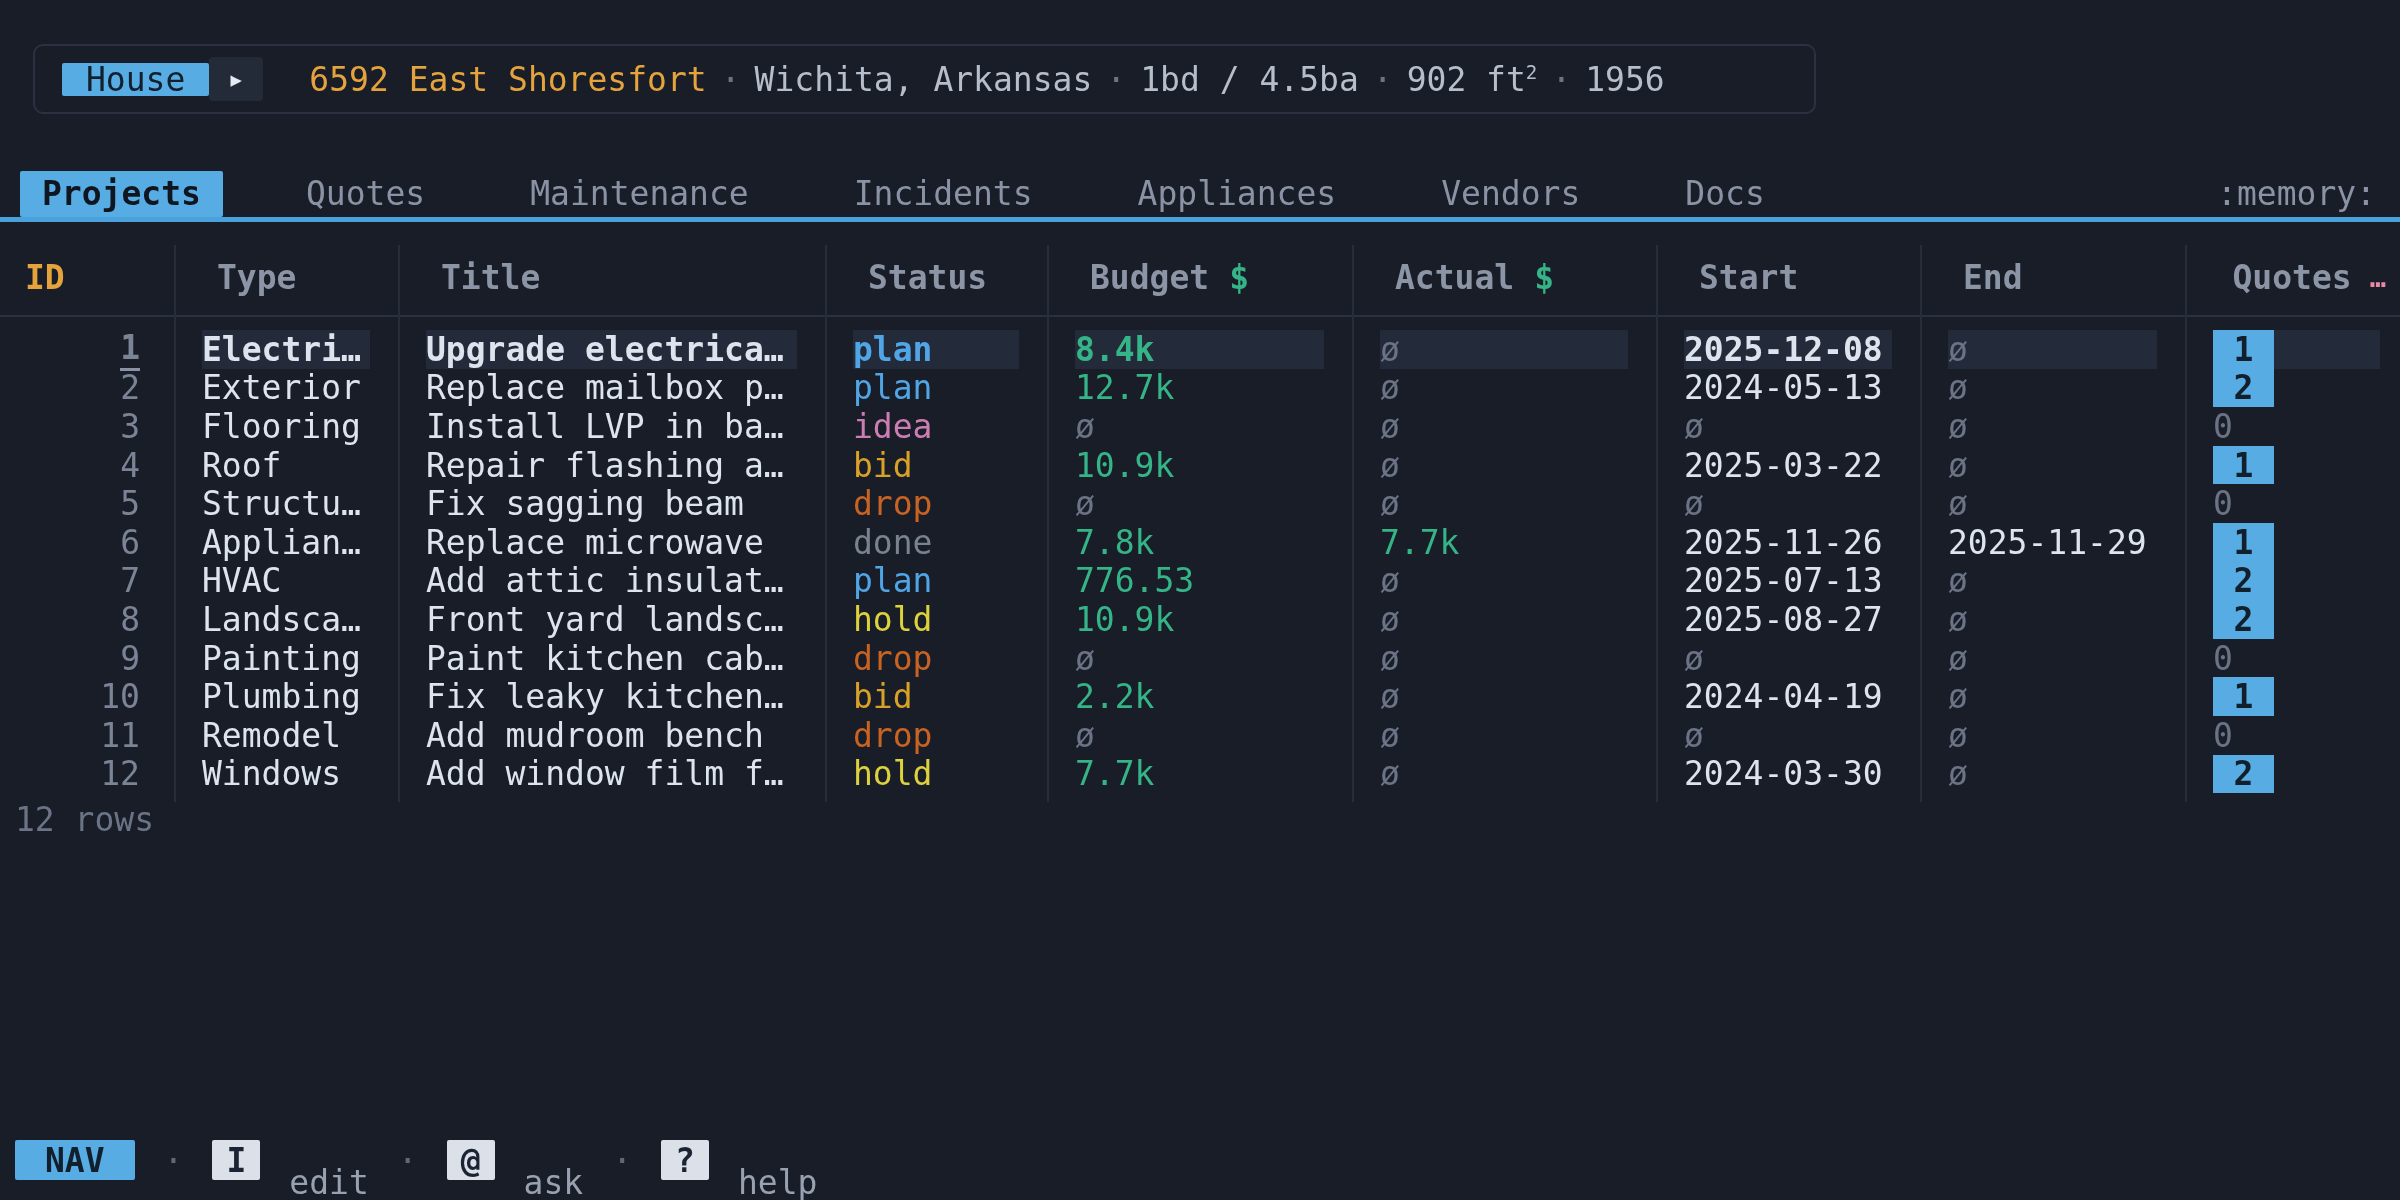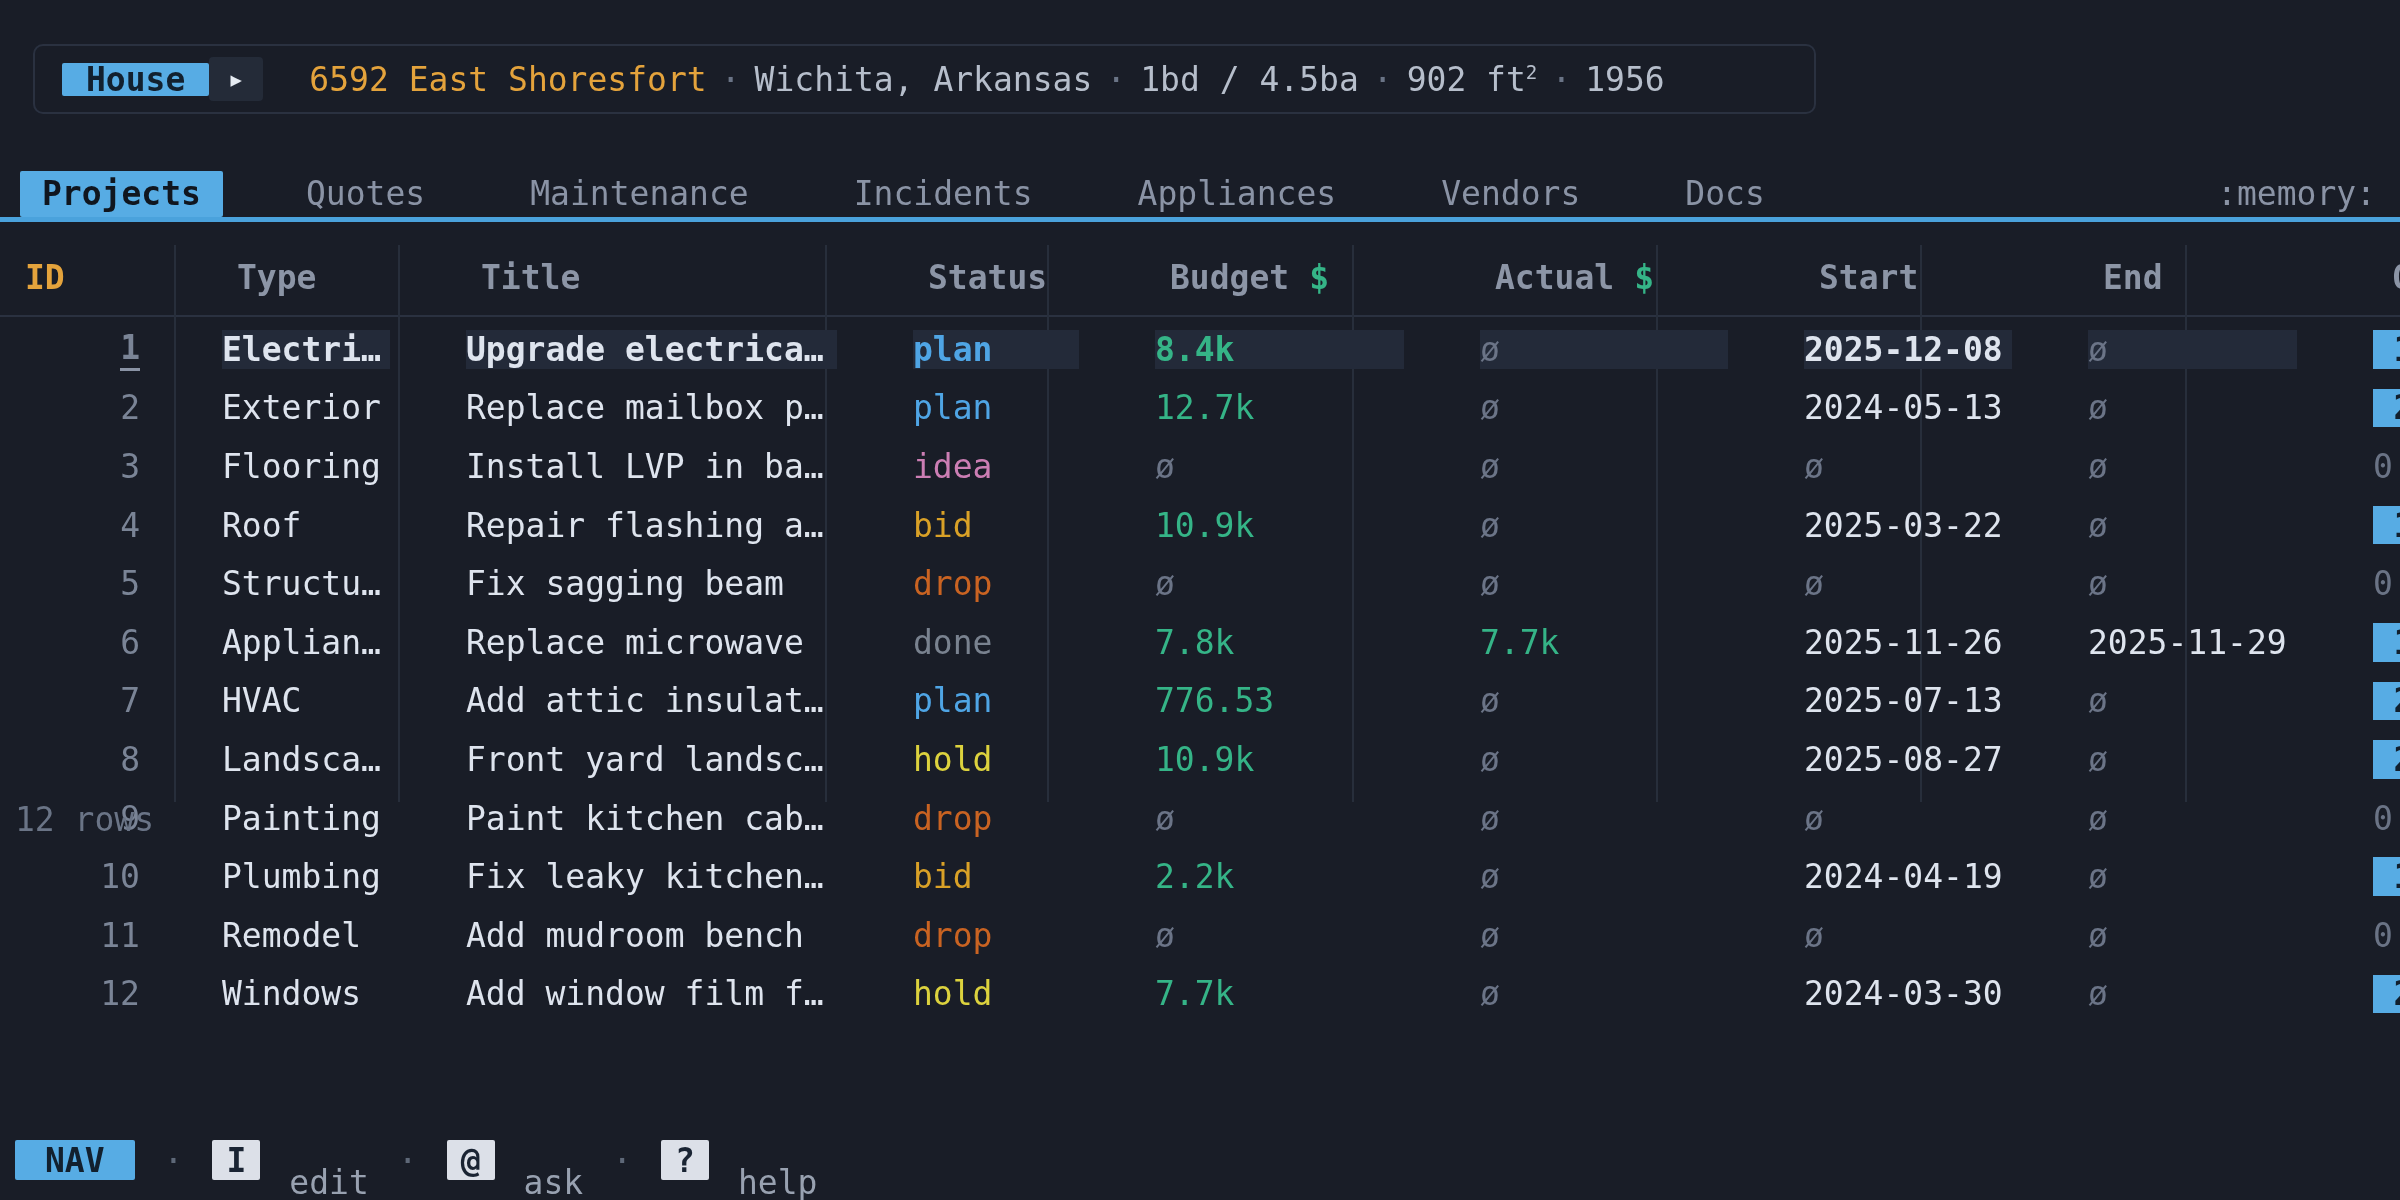--- a/index.html
+++ b/index.html
@@ -9,21 +9,21 @@
     font-family:"DejaVu Sans Mono","Liberation Mono",monospace;
     font-size:33px;color:#DCE2EC;
   }
   
   .topbar{
     position:absolute;left:33px;top:44px;width:1752px;height:66px;
     border:2px solid #2A3140;border-radius:10px;
     display:flex;align-items:center;padding-left:27px;box-sizing:content-box;
   }
   .prop-badge{
-    background:var(--accent,#57ACE4);color:#12202E;font-weight:bold;
+    background:var(--accent,#57ACE4);color:#12202E;font-weight:normal;
     height:33px;display:inline-flex;align-items:center;padding:0 24px;border-radius:2px;
   }
   .play-box{
     background:#242B38;height:44px;width:54px;border-radius:4px;
     display:inline-flex;align-items:center;justify-content:center;
     color:#E6EBF2;font-size:19px;
   }
   .addr{margin-left:46px;color:var(--amber,#E4A33C);white-space:pre;}
   .addr-rest{color:#B6BECB;white-space:pre;}
   .addr-dot{color:#6A7486;padding:0 14px;}
@@ -31,21 +31,21 @@
   
   .tabbar{
     position:absolute;left:0;top:170px;width:2400px;height:52px;
     display:flex;align-items:center;gap:61px;padding-left:20px;box-sizing:border-box;
     border-bottom:5px solid var(--underline,#4AA2DC);
   }
   .tab{height:46px;display:inline-flex;align-items:center;padding:0 22px;color:#8A93A5;border-radius:2px;}
   .tab.active{background:var(--accent,#57ACE4);color:#10161F;font-weight:bold;}
   .memory{margin-left:auto;margin-right:24px;color:#8A93A5;}
   
-  .tgrid{display:grid;grid-template-columns:174px 224px 427px 222px 305px 304px 264px 265px 215px;gap:20px;}
+  .tgrid{display:grid;grid-template-columns:174px 224px 427px 222px 305px 304px 264px 265px 215px;}
   .thead{position:absolute;left:0;top:240px;width:2400px;height:75px;}
   .thead .hcell{display:flex;align-items:center;color:#8C95A6;font-weight:bold;padding-left:43px;}
   .thead .hcell.first{padding-left:25px;color:var(--amber,#E4A33C);}
   .thead .hcell.right{justify-content:flex-end;padding-left:0;padding-right:14px;}
   .hsuffix-green{color:var(--green,#35B487);margin-left:20px;}
   .hsuffix-pink{color:#E98AA2;margin-left:18px;font-size:0.82em;}
   .header-rule{position:absolute;left:0;top:315px;width:2400px;height:2px;background:#2A3140;}
   .vline{position:absolute;top:245px;height:557px;width:2px;background:#272E3B;}
   .tbody{position:absolute;left:0;top:330px;width:2400px;grid-auto-rows:38.6px;}
   .cell{display:flex;align-items:center;height:38.6px;}

